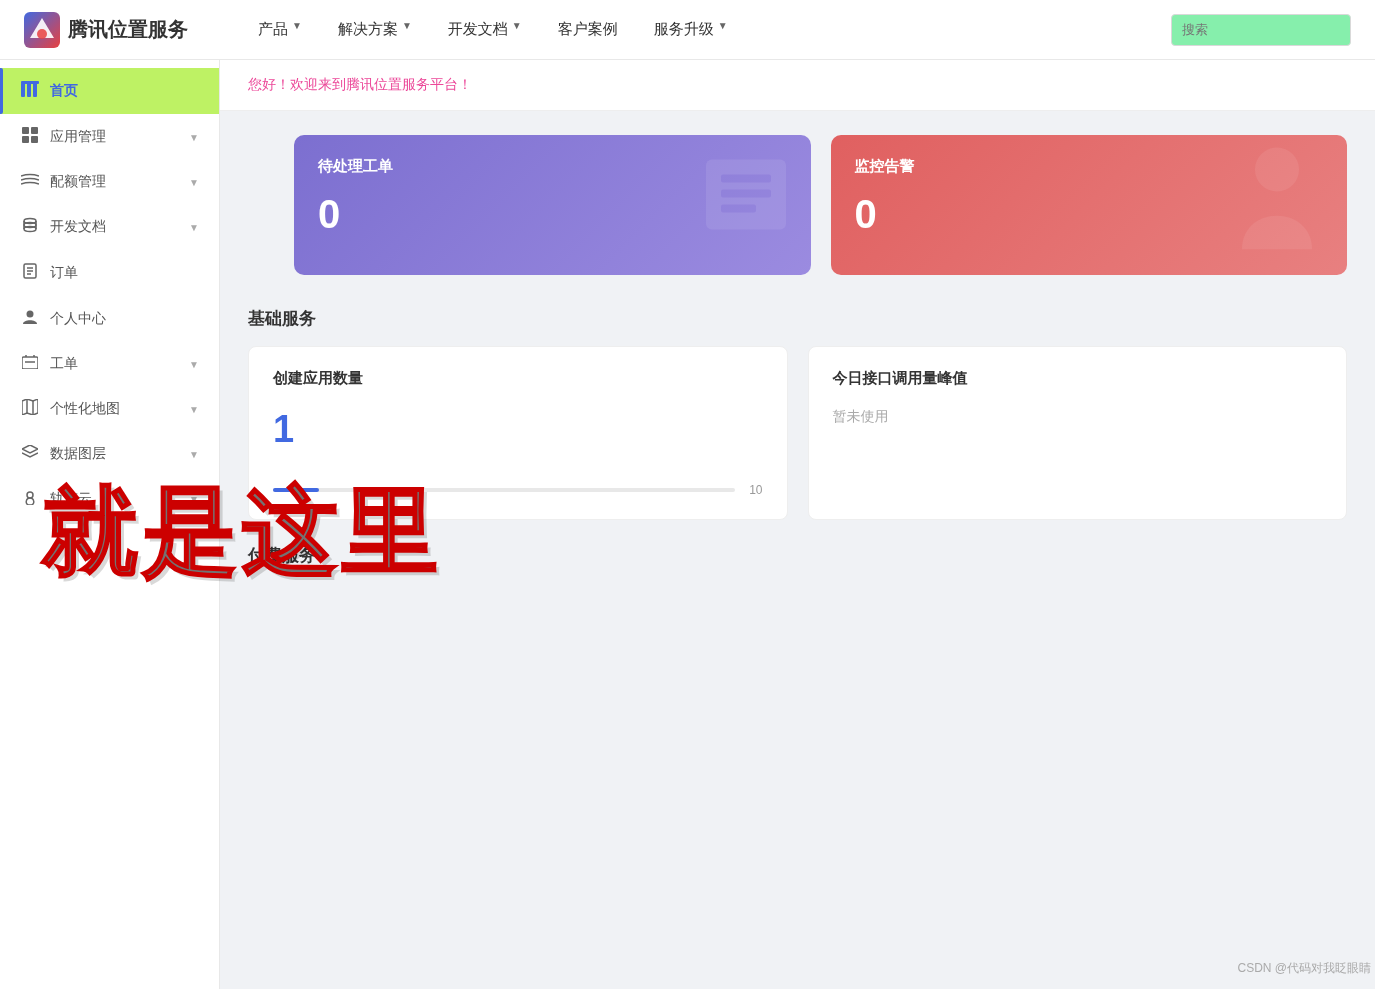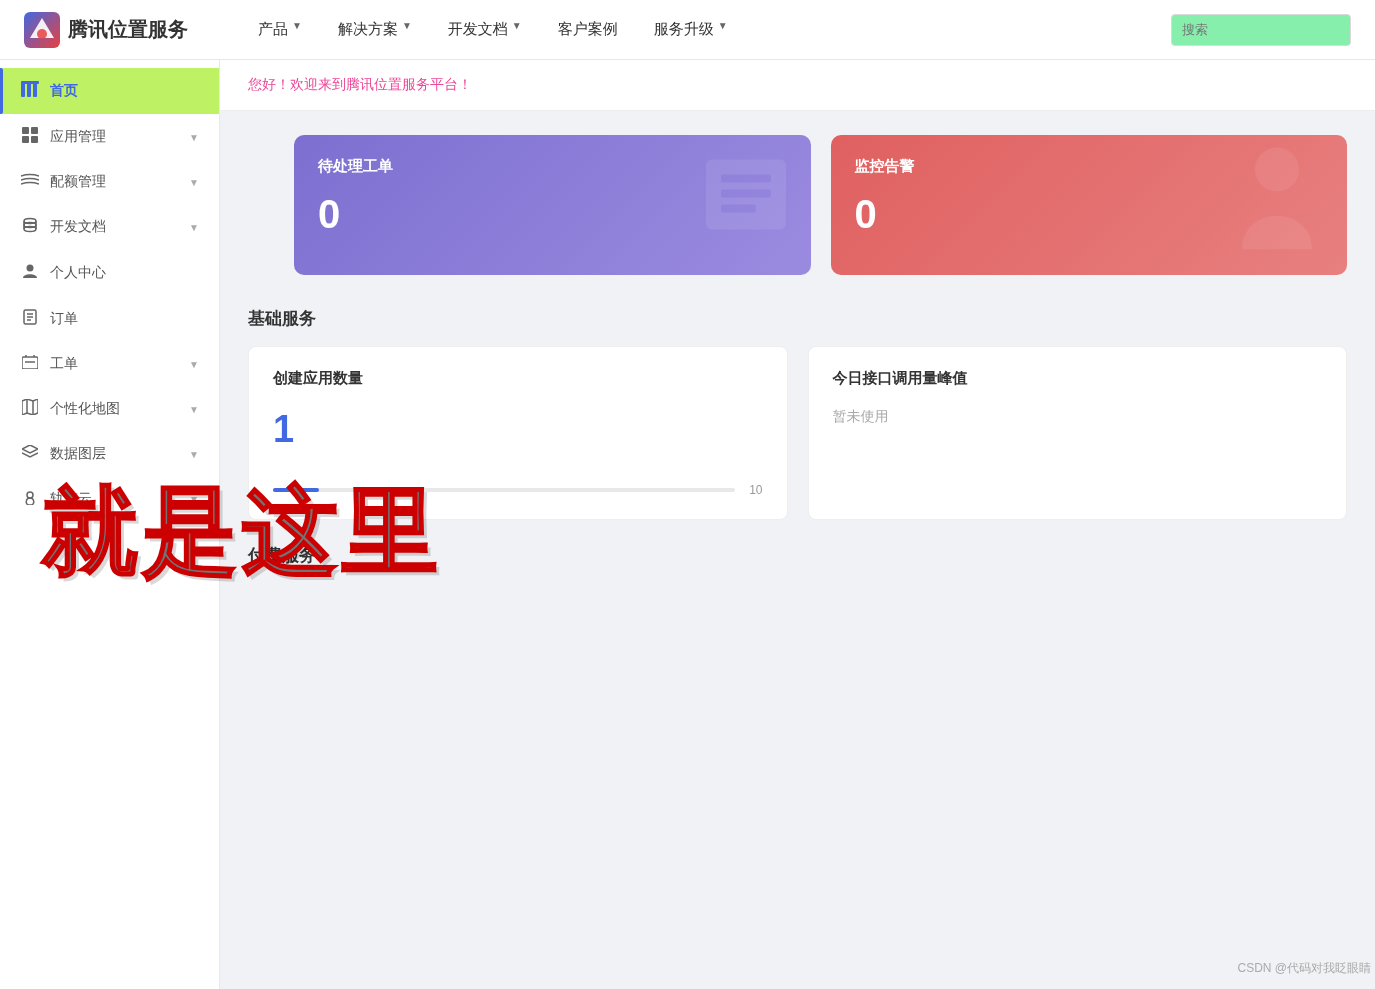--- a/index.html
+++ b/index.html
@@ -260,37 +260,37 @@
           <ellipse cx="8" cy="8" rx="6" ry="2.5"></ellipse>
           <path d="M2 8 v4 M14 8 v4"></path>
           <ellipse cx="8" cy="12" rx="6" ry="2.5"></ellipse>
         </svg>
       </span>
       <span class="sidebar-label">开发文档</span>
       <span class="sidebar-chevron">▼</span>
     </div>
     <div class="sidebar-item">
       <span class="sidebar-icon">
-        <svg width="16" height="16" viewBox="0 0 16 16" fill="#666">
-          <circle cx="8" cy="5" r="3.5"></circle>
-          <path d="M1 15 C1 10 15 10 15 15" fill="#666"></path>
-        </svg>
-      </span>
-      <span class="sidebar-label">个人中心</span>
-    </div>
-    <div class="sidebar-item">
-      <span class="sidebar-icon">
         <svg width="14" height="16" viewBox="0 0 14 16" fill="none" stroke="#666" stroke-width="1.5">
           <rect x="1" y="1" width="12" height="14" rx="1.5"></rect>
           <line x1="4" y1="5" x2="10" y2="5"></line>
           <line x1="4" y1="8" x2="10" y2="8"></line>
           <line x1="4" y1="11" x2="8" y2="11"></line>
         </svg>
       </span>
       <span class="sidebar-label">订单</span>
+    </div>
+    <div class="sidebar-item">
+      <span class="sidebar-icon">
+        <svg width="16" height="16" viewBox="0 0 16 16" fill="#666">
+          <circle cx="8" cy="5" r="3.5"></circle>
+          <path d="M1 15 C1 10 15 10 15 15" fill="#666"></path>
+        </svg>
+      </span>
+      <span class="sidebar-label">个人中心</span>
     </div>
     <div class="sidebar-item">
       <span class="sidebar-icon">
         <svg width="16" height="14" viewBox="0 0 16 14" fill="none" stroke="#666" stroke-width="1.5">
           <rect x="0" y="2" width="16" height="12" rx="1.5"></rect>
           <path d="M4 2 V0 M12 2 V0"></path>
           <line x1="3" y1="7" x2="13" y2="7"></line>
         </svg>
       </span>
       <span class="sidebar-label">工单</span>

